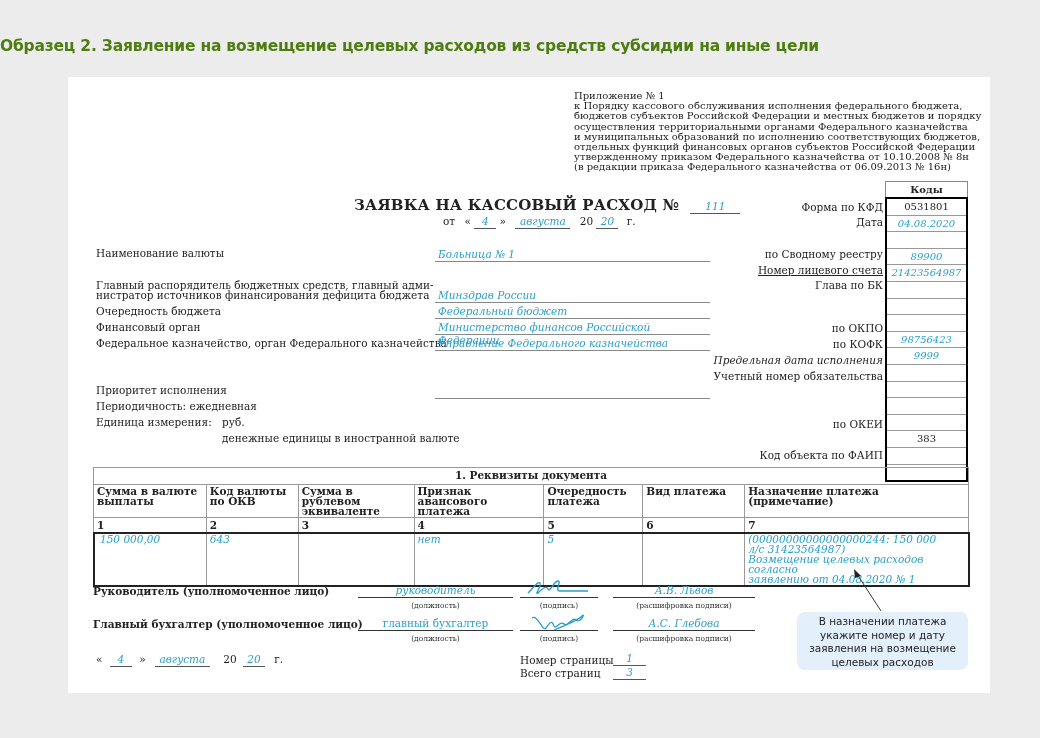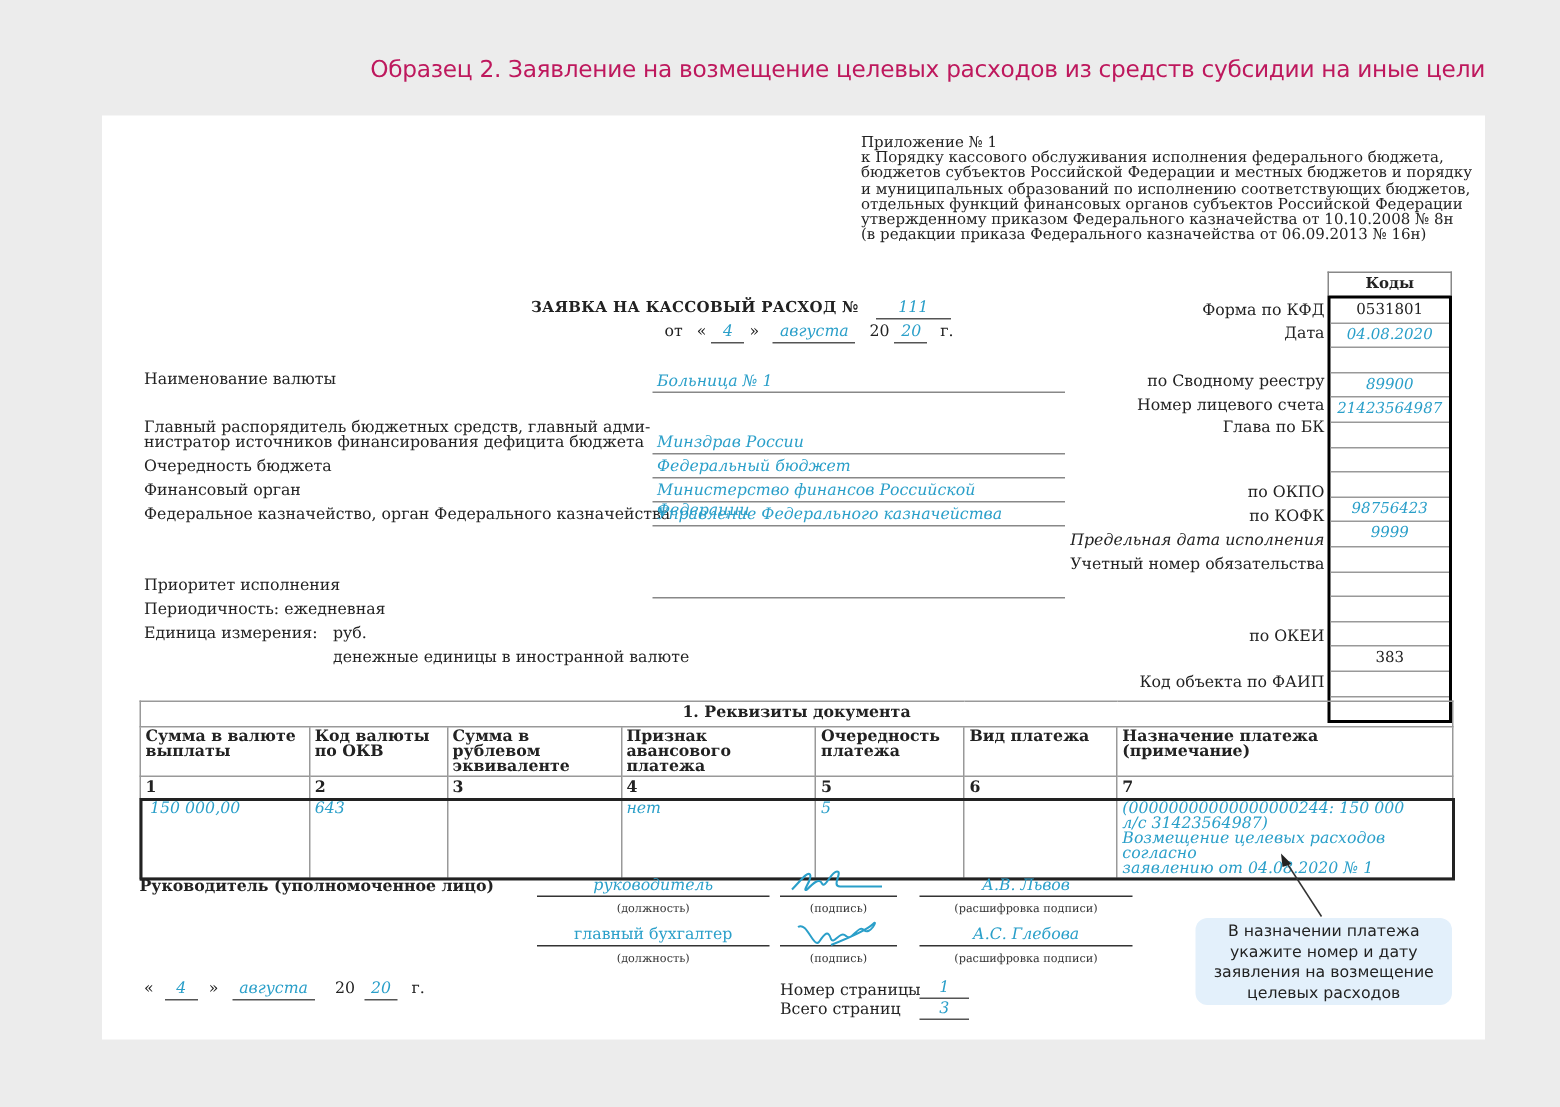--- a/index.html
+++ b/index.html
@@ -1,35 +1,35 @@
 <!DOCTYPE html>
 <html><head>
 <meta charset="utf-8">
 <style>
   html, body { margin: 0; padding: 0; }
   body {
     width: 1040px; height: 738px; background: #ececec; position: relative; overflow: hidden;
     font-family: "DejaVu Serif", serif; color: #222;
   }
   .page-heading {
-    position: absolute; left: 0; top: 37px; width: 990px; text-align: right;
-    font-family: "DejaVu Sans", sans-serif; font-weight: normal; font-size: 15.5px; color: #be185d;
+    position: absolute; left: 0; top: 37px; width: 990px; text-align: left;
+    font-family: "DejaVu Sans", sans-serif; font-weight: bold; font-size: 15.5px; color: #4d7c0f;
     letter-spacing: -0.2px;
   }
   .paper {
     position: absolute; left: 68px; top: 77px; width: 922px; height: 616px; background: #fff;
   }
   .abs { position: absolute; }
   .txt { font-size: 10.5px; line-height: 11px; white-space: nowrap; }
   .blue { color: #2a9fc9; font-style: italic; }
   .appendix {
     position: absolute; left: 506px; top: 14px; font-size: 10px; line-height: 10.2px; color: #222;
   }
   .appendix div { white-space: nowrap; }
-  .title { font-weight: bold; font-size: 10px; letter-spacing: 0.2px; }
+  .title { font-weight: bold; font-size: 15px; letter-spacing: 0.2px; }
   .uline { border-bottom: 1px solid #555; display: inline-block; text-align: center; height: 12px; }
   .field-line { position: absolute; border-bottom: 1px solid #888; height: 14px; font-size: 10.5px; line-height: 13px; padding-left: 3px; box-sizing: border-box; }
   
   .codes {
     position: absolute; left: 817px; top: 104px; width: 83px;
   }
   .codes .hdr { height: 15px; border: 1px solid #888; border-bottom: none; text-align: center; font-weight: bold; font-size: 10px; line-height: 15px; }
   .codes .box { border: 2px solid #000000; }
   .codes .cell { height: 15.6px; border-bottom: 1px solid #999; text-align: center; font-size: 10px; line-height: 15.6px; }
   .codes .cell:last-child { border-bottom: none; }
@@ -58,20 +58,21 @@
 <body>
 
 <div class="page-heading">Образец 2. Заявление на возмещение целевых расходов из средств субсидии на иные цели</div>
 
 <div class="paper">
 
   <div class="appendix">
     <div>Приложение № 1</div>
     <div>к Порядку кассового обслуживания исполнения федерального бюджета,</div>
     <div>бюджетов субъектов Российской Федерации и местных бюджетов и порядку</div>
+    <div>осуществления территориальными органами Федерального казначейства</div>
     <div>и муниципальных образований по исполнению соответствующих бюджетов,</div>
     <div>отдельных функций финансовых органов субъектов Российской Федерации</div>
     <div>утвержденному приказом Федерального казначейства от 10.10.2008 № 8н</div>
     <div>(в редакции приказа Федерального казначейства от 06.09.2013 № 16н)</div>
   </div>
 
   <div class="abs txt" style="left:286px; top:123px;">
     <span class="title">ЗАЯВКА НА КАССОВЫЙ РАСХОД №</span>
     <span class="uline blue" style="width:50px; margin-left:8px;">111</span>
   </div>
@@ -82,21 +83,21 @@
     <span>»</span>
     <span class="uline blue" style="width:55px; margin-left:6px;">августа</span>
     <span style="margin-left:6px;">20</span>
     <span class="uline blue" style="width:22px;">20</span>
     <span style="margin-left:5px;">г.</span>
   </div>
 
   <div class="rlabel" style="top:124px;">Форма по КФД</div>
   <div class="rlabel" style="top:139px;">Дата</div>
   <div class="rlabel" style="top:171px;">по Сводному реестру</div>
-  <div class="rlabel" style="top:187px;">Номер лицевого счета</div>
+  <div class="rlabel" style="top:187px;text-decoration:underline;">Номер лицевого счета</div>
   <div class="rlabel" style="top:202px;">Глава по БК</div>
   <div class="rlabel" style="top:245px;">по ОКПО</div>
   <div class="rlabel" style="top:261px;">по КОФК</div>
   <div class="rlabel" style="top:277px;font-style:italic;">Предельная дата исполнения</div>
   <div class="rlabel" style="top:293px;">Учетный номер обязательства</div>
   <div class="rlabel" style="top:341px;">по ОКЕИ</div>
   <div class="rlabel" style="top:372px;">Код объекта по ФАИП</div>
 
   <div class="codes">
     <div class="hdr">Коды</div>
@@ -194,20 +195,21 @@
   <div class="sig-cap" style="left:290px; top:524px; width:155px;">(должность)</div>
   <div class="sig-line" style="left:452px; top:506px; width:78px;">
     <svg width="70" height="22" viewBox="0 0 70 22" style="position:absolute; left:4px; top:-6px;">
       <path d="M4 16 C10 10, 14 4, 16 6 C18 9, 10 18, 14 16 C18 12, 22 8, 24 12 C26 16, 30 4, 34 4 C38 4, 30 14, 36 14 L64 14" fill="none" stroke="#2a9fc9" stroke-width="1.4"></path>
     </svg>
   </div>
   <div class="sig-cap" style="left:452px; top:524px; width:78px;">(подпись)</div>
   <div class="sig-line blue" style="left:545px; top:506px; width:142px;">А.В. Львов</div>
   <div class="sig-cap" style="left:545px; top:524px; width:142px;">(расшифровка подписи)</div>
 
+  <div class="sig-label" style="left:25px; top:541px;">Главный бухгалтер (уполномоченное лицо)</div>
   <div class="sig-line" style="left:290px; top:539px; width:155px; color:#2a9fc9;">главный бухгалтер</div>
   <div class="sig-cap" style="left:290px; top:557px; width:155px;">(должность)</div>
   <div class="sig-line" style="left:452px; top:539px; width:78px;">
     <svg width="70" height="28" viewBox="0 0 70 28" style="position:absolute; left:4px; top:-6px;">
       <path d="M8 8 C14 4, 18 22, 22 18 C26 12, 28 10, 30 16 C32 20, 36 10, 40 14 C44 18, 48 6, 52 10 C56 14, 62 2, 58 6 C54 10, 40 16, 30 20" fill="none" stroke="#2a9fc9" stroke-width="1.3"></path>
     </svg>
   </div>
   <div class="sig-cap" style="left:452px; top:557px; width:78px;">(подпись)</div>
   <div class="sig-line blue" style="left:545px; top:539px; width:142px;">А.С. Глебова</div>
   <div class="sig-cap" style="left:545px; top:557px; width:142px;">(расшифровка подписи)</div>

